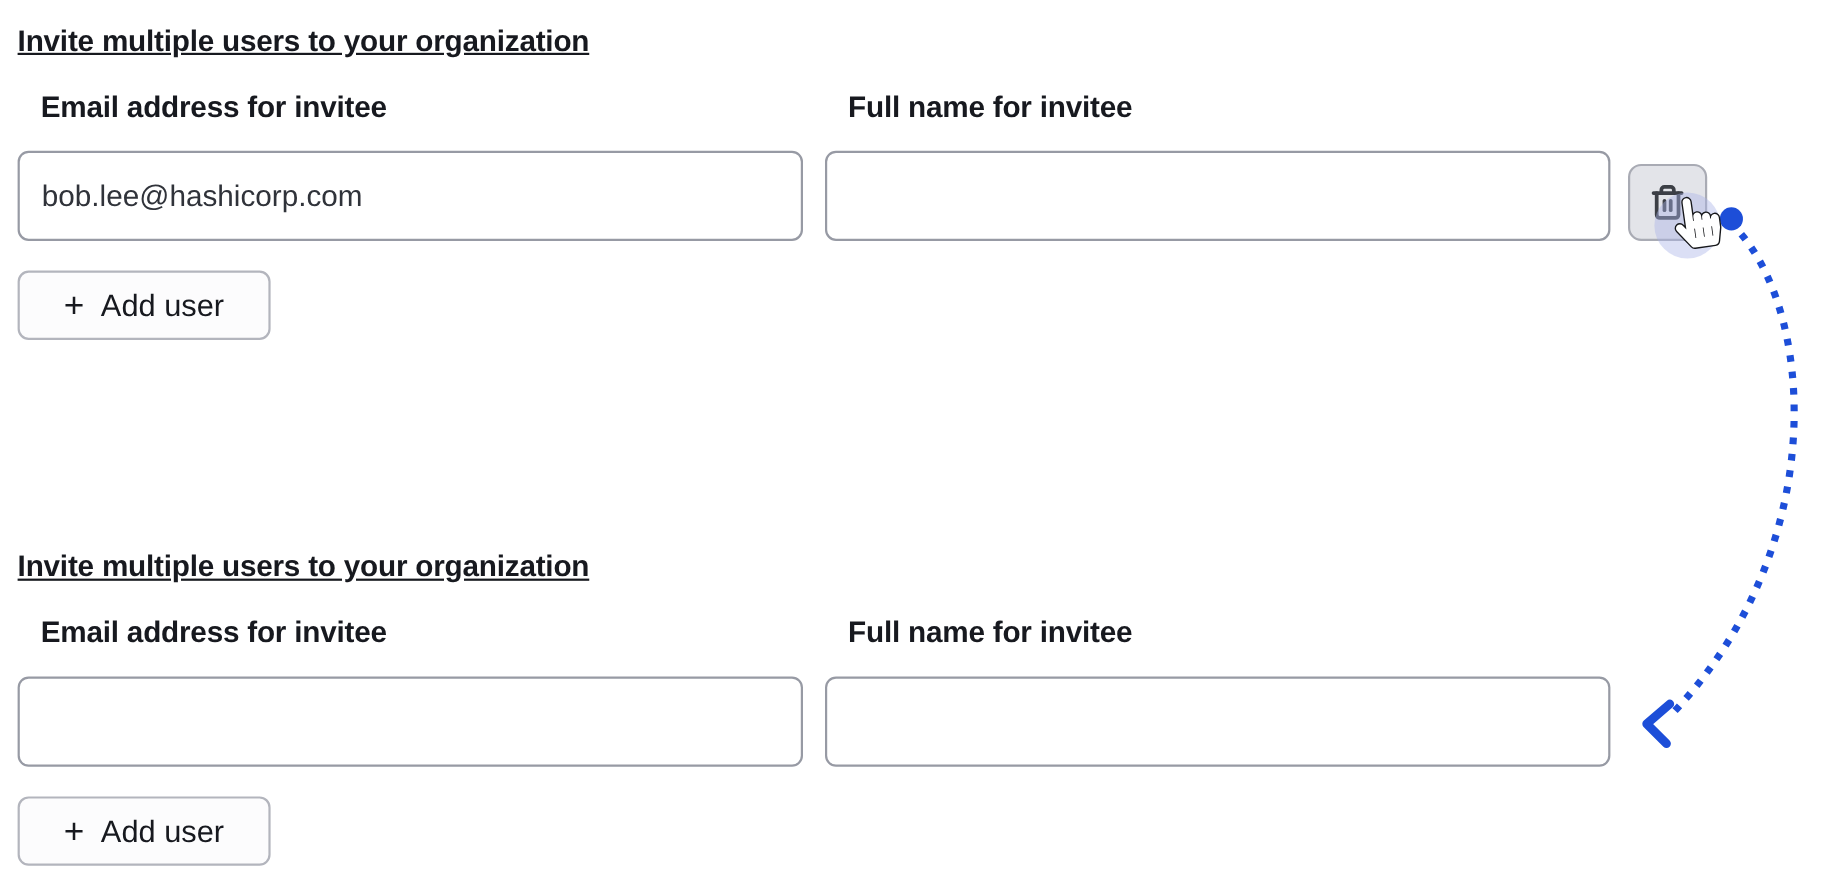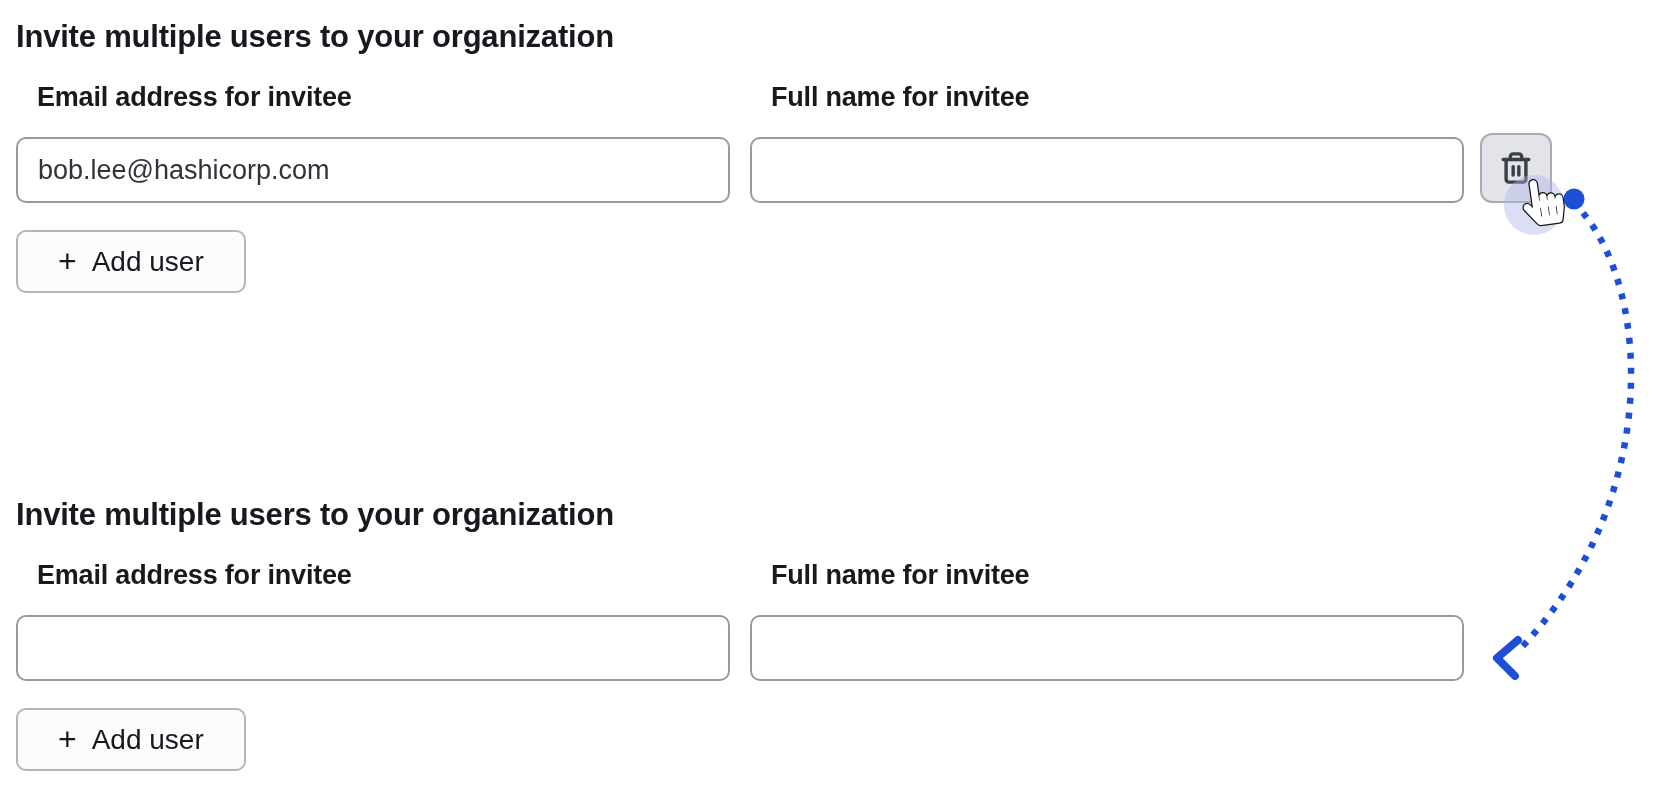--- a/index.html
+++ b/index.html
@@ -10,45 +10,46 @@
     font-family: "Liberation Sans", "DejaVu Sans", sans-serif;
     overflow: hidden;
     position: relative;
   }
   .invite-section {
     position: absolute;
     left: 16px;
   }
   .section-heading {
     margin: 0 0 26px 0;
-    font-size: 31px;
+    font-size: 27px;
     line-height: 34px;
     font-weight: 700;
     letter-spacing: -0.2px;
     color: var(--text-primary, #17191f);
+    text-decoration: underline;
   }
   .form-row {
     display: flex;
     align-items: flex-end;
   }
   .field { width: 714px; }
   .field + .field { margin-left: 20px; }
   .field-label {
     display: block;
     font-size: 27px;
     line-height: 34px;
     font-weight: 700;
     letter-spacing: -0.2px;
     color: var(--text-primary, #17191f);
     margin-bottom: 23px;
     margin-left: 21px;
   }
   .text-input {
     width: 100%;
-    height: 66px;
+    height: 82px;
     border: 2px solid var(--input-border, #979aa4);
     border-radius: 10px;
     background: #ffffff;
     font-family: inherit;
     font-size: 27px;
     color: var(--text-input, #30333a);
     padding: 6px 20px;
     outline: none;
   }
   .trash-btn {

